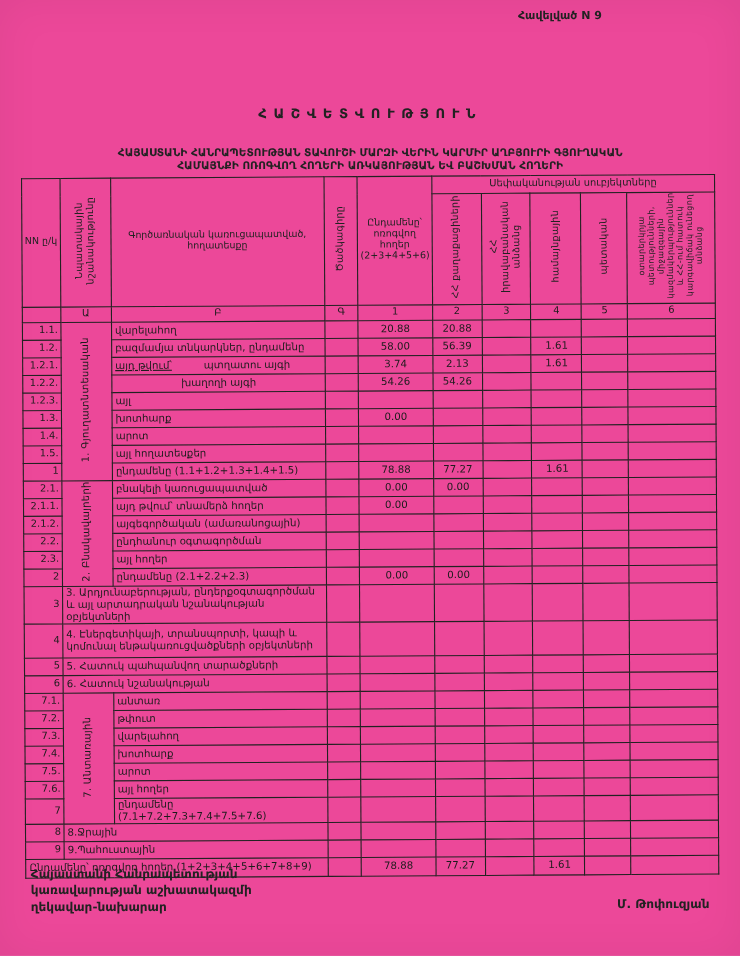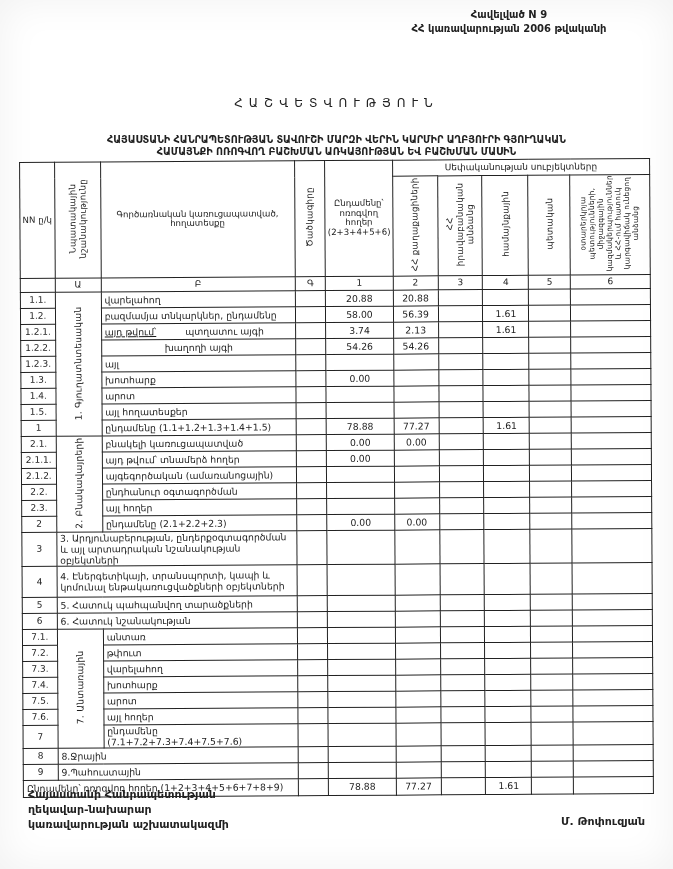--- a/index.html
+++ b/index.html
@@ -1,35 +1,35 @@
 <!DOCTYPE html>
 <html><head>
 <meta charset="utf-8">
 <style>
   html,body{margin:0;padding:0;background:#e9e9e7;}
   body{width:673px;height:869px;overflow:hidden;font-family:"DejaVu Sans",sans-serif;}
-  .sheet{position:relative;width:673px;height:869px;background:#ffffff;color:#1c1c1c;
+  .sheet{position:relative;width:673px;height:869px;background:#ec4899;color:#1c1c1c;
          box-shadow:inset 0 0 40px rgba(0,0,0,0.06);}
   .appendix{position:absolute;top:8px;right:14px;width:300px;text-align:center;
             font-size:10px;font-weight:bold;line-height:1.35;color:#222;}
   .titleblock{position:absolute;top:96px;left:0;width:673px;text-align:center;color:#222;}
-  .main-title{font-size:12px;font-weight:normal;letter-spacing:6px;}
+  .main-title{font-size:12px;font-weight:bold;letter-spacing:6px;}
   .subtitle{font-size:9.6px;font-weight:bold;line-height:1.3;margin-top:24px;padding:0 32px;}
   table{position:absolute;top:160px;left:21px;border-collapse:collapse;table-layout:fixed;
         width:631px;transform:rotate(-0.35deg);}
   th,td{border:1.4px solid #222;padding:0 2px;overflow:hidden;font-weight:normal;}
   thead th{font-size:8.6px;line-height:1.15;text-align:center;vertical-align:middle;color:#222;}
   th.group{height:15px;font-size:9px;}
   .vtext{writing-mode:vertical-rl;transform:rotate(180deg);display:inline-block;
          max-height:96px;line-height:1.2;letter-spacing:0.3px;}
   th.vh{height:98px;}
   th.small .vtext{font-size:7.3px;}
   tr.letter-row td{height:13px;font-size:9px;text-align:center;padding:0;}
   tbody td{height:15px;font-size:9.3px;}
-  td.c-no{text-align:center;font-size:9px;}
+  td.c-no{text-align:right;font-size:9px;}
   td.c-vlabel{text-align:center;vertical-align:middle;}
   td.c-vlabel .vtext{font-size:9px;max-height:140px;}
   td.c-label{text-align:left;padding-left:3px;}
   td.c-code{padding:0;}
   td.c-num{text-align:center;font-size:9.3px;}
   tr.tall td{height:30px;}
   tr.final td{height:16px;}
   .lab2{display:flex;width:100%;}
   .lab2 .l{flex:0 0 auto;text-decoration:underline;}
   .lab2 .c{flex:1 1 auto;text-align:center;}
@@ -37,28 +37,27 @@
                line-height:1.35;color:#222;}
   .footer-right{position:absolute;right:28px;top:815px;font-size:11px;font-weight:bold;color:#222;margin-left:40px;}
 </style>
 </head>
 <body>
 
 <div class="sheet">
 
   <div class="appendix">
     <div>Հավելված N 9</div>
-    <div>ՀՀ կառավարության 2006 թվականի</div>
   </div>
 
   <div class="titleblock">
     <div class="main-title">ՀԱՇՎԵՏՎՈՒԹՅՈՒՆ</div>
     <div class="subtitle">
       <div>ՀԱՅԱՍՏԱՆԻ ՀԱՆՐԱՊԵՏՈՒԹՅԱՆ ՏԱՎՈՒՇԻ ՄԱՐԶԻ ՎԵՐԻՆ ԿԱՐՄԻՐ ԱՂԲՅՈՒՐԻ ԳՅՈՒՂԱԿԱՆ</div>
-      <div>ՀԱՄԱՅՆՔԻ ՈՌՈԳՎՈՂ ԲԱՇԽՄԱՆ ԱՌԿԱՅՈՒԹՅԱՆ ԵՎ ԲԱՇԽՄԱՆ ՄԱՍԻՆ</div>
+      <div>ՀԱՄԱՅՆՔԻ ՈՌՈԳՎՈՂ ՀՈՂԵՐԻ ԱՌԿԱՅՈՒԹՅԱՆ ԵՎ ԲԱՇԽՄԱՆ ՀՈՂԵՐԻ</div>
     </div>
   </div>
 
   <table>
     <colgroup>
       <col style="width:34px">
         <col style="width:45px">
         <col style="width:190px">
       <col style="width:30px">
         <col style="width:66px">
@@ -427,18 +426,18 @@
           <td class="c-num"></td>
           <td class="c-num">1.61</td>
           <td class="c-num"></td>
           <td class="c-num"></td>
         </tr>
       </tbody>
   </table>
 
   <div class="footer-left">
     <div>Հայաստանի Հանրապետության</div>
+    <div>կառավարության աշխատակազմի</div>
     <div>ղեկավար-նախարար</div>
-    <div>կառավարության աշխատակազմի</div>
   </div>
   <div class="footer-right">Մ. Թոփուզյան</div>
 
 </div>
 
 </body></html>

